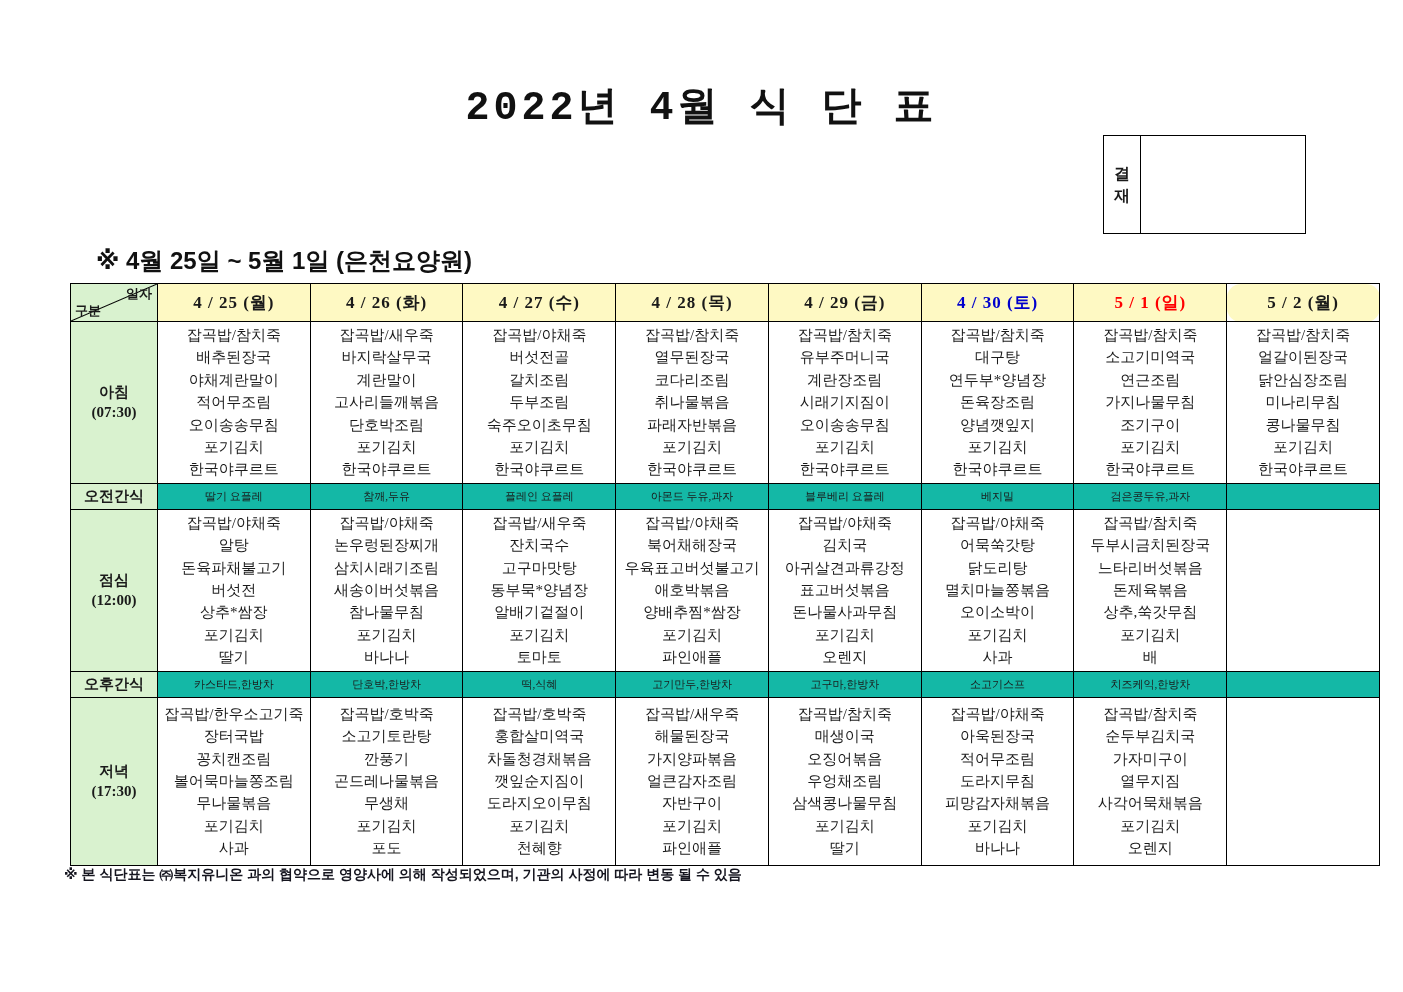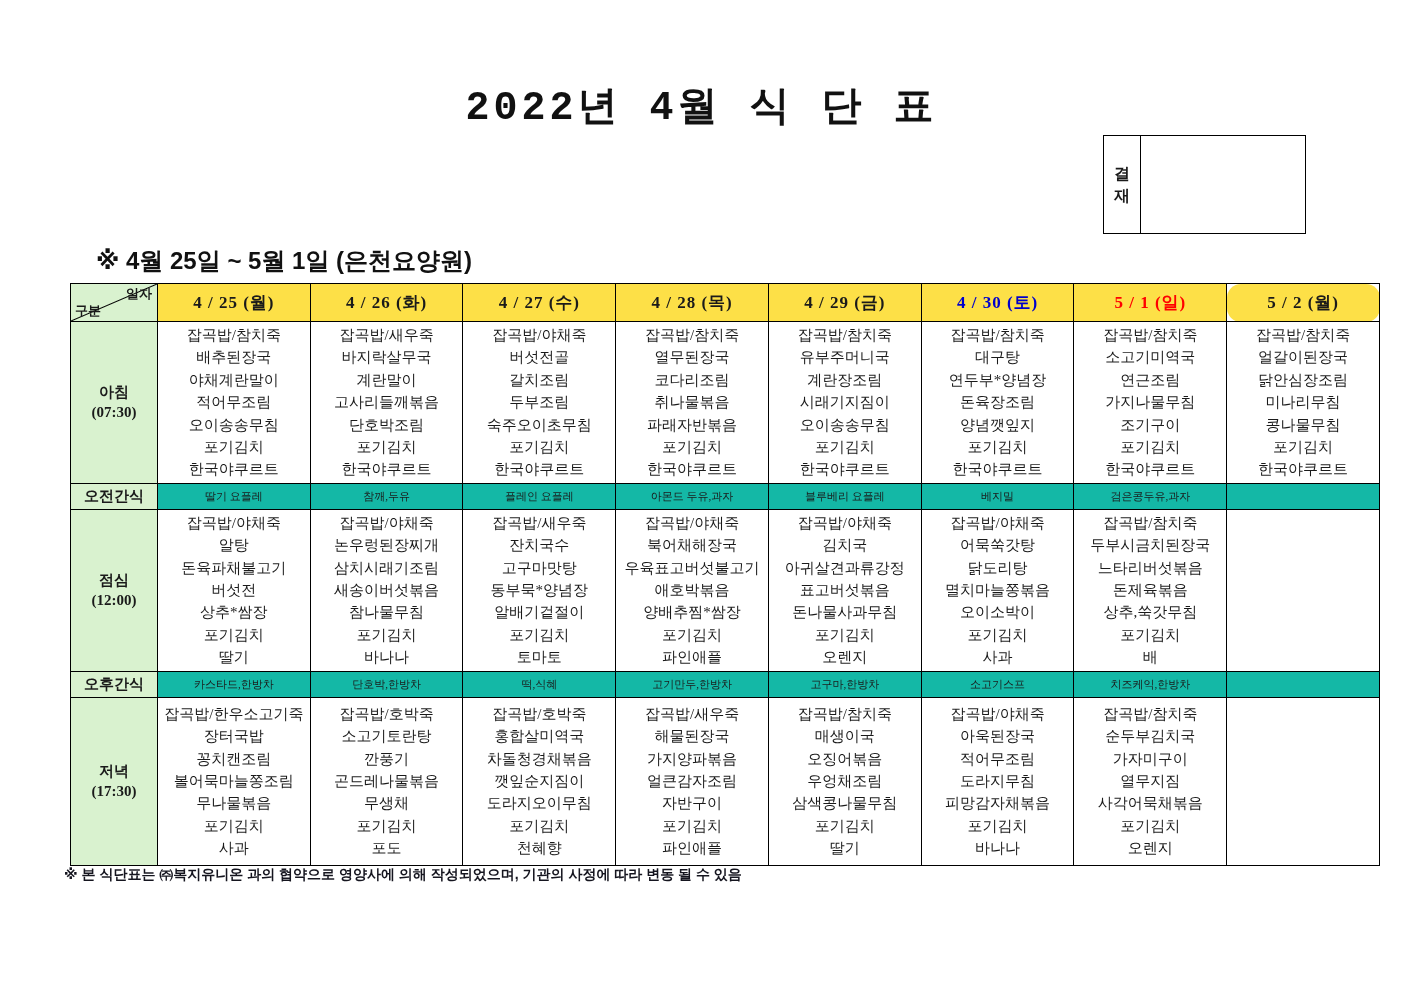--- a/index.html
+++ b/index.html
@@ -35,21 +35,21 @@
   table.menu th, table.menu td { border:1px solid #000; text-align:center; vertical-align:middle; }
   col.c-label { width:86px; }
   col.c-day { width:151px; }
 
   .corner { position:relative; height:38px; background:#d9f2cf; overflow:hidden; padding:0; }
   .corner .diag { position:absolute; inset:0;
     background:linear-gradient(to bottom right, transparent calc(50% - 1px), #000 50%, transparent calc(50% + 1px)); }
   .corner .top { position:absolute; top:1px; right:5px; font-size:13px; font-weight:bold; }
   .corner .bottom { position:absolute; bottom:1px; left:4px; font-size:13px; font-weight:bold; }
 
-  th.date-th { height:38px; background:#fde047; font-size:17px; font-weight:bold; letter-spacing:1px; }
+  th.date-th { height:38px; background:#fef9c3; font-size:17px; font-weight:bold; letter-spacing:1px; }
 
   th.row-label { background:#d9f2cf; font-size:15px; font-weight:bold; line-height:20px; }
   tr.snack-row th.row-label { height:26px; }
   tr.snack-row td { background:#14b8a6; font-size:11px; height:26px; }
   tr.meal-row td { background:#ffffff; padding:2px 1px; }
   .menu-item { font-size:15px; line-height:22.4px; white-space:nowrap; }
   tr[data-name="row-breakfast"] td, tr[data-name="row-breakfast"] th { height:158px; }
   tr[data-name="row-lunch"] td,     tr[data-name="row-lunch"] th     { height:158px; }
   tr[data-name="row-dinner"] td,    tr[data-name="row-dinner"] th    { height:168px; }
 

